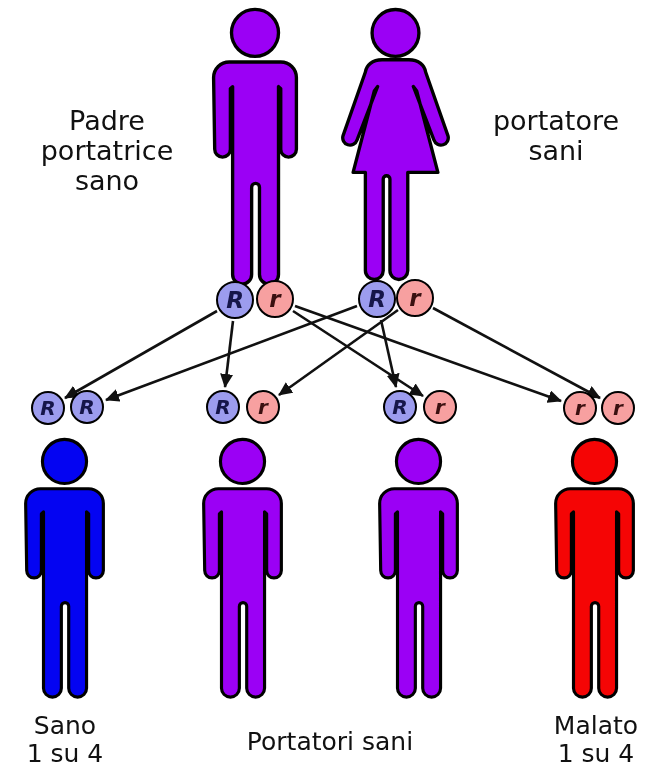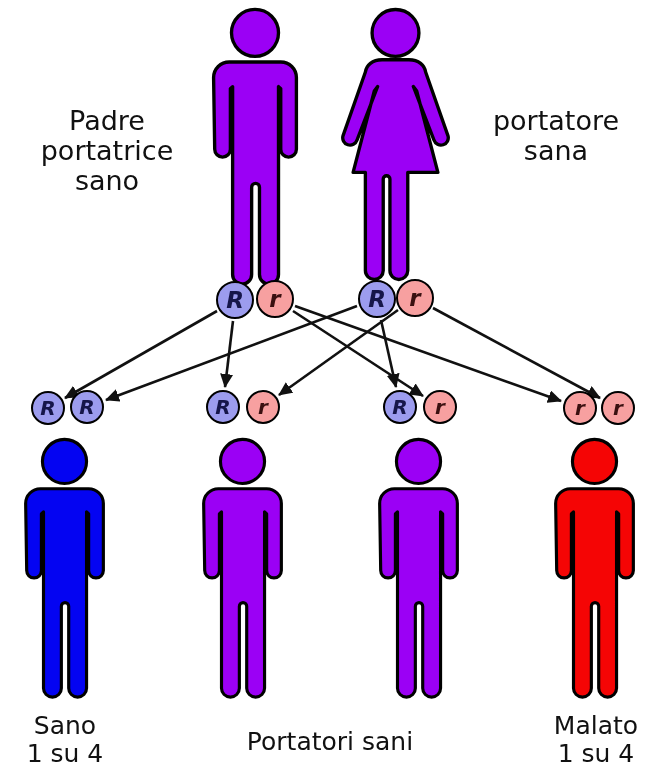--- a/index.html
+++ b/index.html
@@ -63,21 +63,21 @@
     </svg>
   </div>
 
   <div class="parent-label" style="left:2px;top:106px;">
     <div>Padre</div>
     <div>portatrice</div>
     <div>sano</div>
   </div>
   <div class="parent-label" style="left:451px;top:106px;">
     <div>portatore</div>
-    <div>sana</div>
+    <div>sani</div>
   </div>
 
   <div class="allele parent allele-R" style="left:216px;top:281px;">R</div>
   <div class="allele parent allele-r" style="left:256px;top:280px;">r</div>
   <div class="allele parent allele-R" style="left:358px;top:280px;">R</div>
   <div class="allele parent allele-r" style="left:396px;top:279px;">r</div>
 
   <svg class="arrows" viewBox="0 0 662 773">
     <defs>
       <marker id="ah" markerUnits="userSpaceOnUse" markerWidth="15" markerHeight="13" refX="13" refY="6.5" orient="auto">

